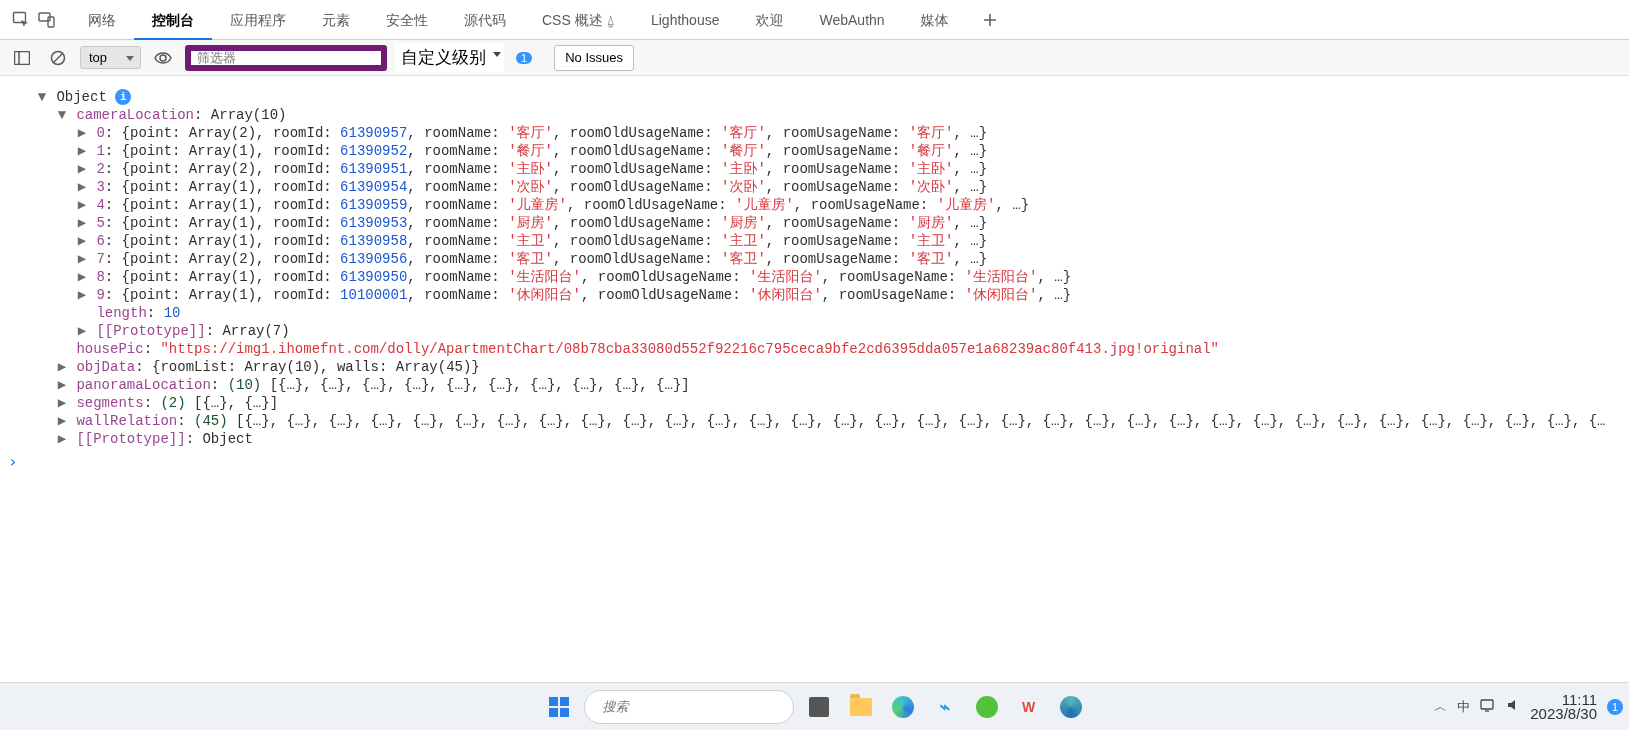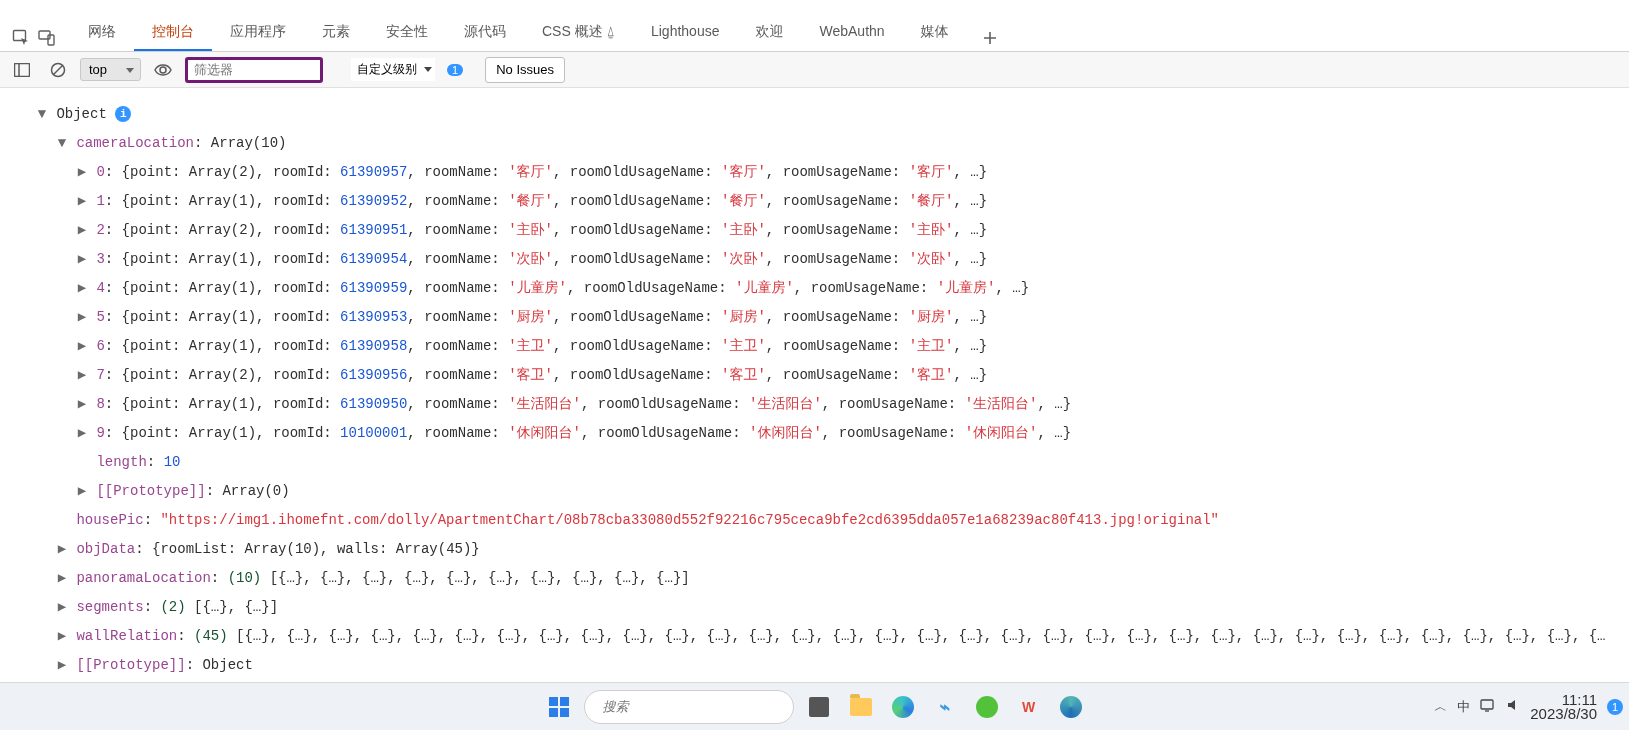--- a/index.html
+++ b/index.html
@@ -6,44 +6,45 @@
 body {
   font-family: "Segoe UI", "Microsoft YaHei", sans-serif;
   font-size: 13px;
   background: #fff;
   width: 1629px;
   height: 730px;
   overflow: hidden;
   position: relative;
 }
 .devtools-tabs {
-  height: 52px;
+  height: 40px;
   border-bottom: 1px solid #d0d0d0;
   display: flex;
-  align-items: flex-end;
+  align-items: center;
   padding: 0 8px;
   gap: 0;
 }
 .tab-icon {
   width: 26px; height: 26px;
   display: flex; align-items: center; justify-content: center;
   color: #5f5f5f;
   cursor: pointer;
 }
 .tab {
   padding: 0 18px;
   height: 40px;
   line-height: 40px;
   color: #5a5a5a;
   cursor: pointer;
   font-size: 14px;
 }
 .tab.active {
-  color: #c2410c;
+  color: #000000;
   border-bottom: 2px solid #1a73e8;
+  font-weight: bold;
 }
 .toolbar {
   height: 36px;
   border-bottom: 1px solid #e0e0e0;
   background: #f7f7f7;
   display: flex;
   align-items: center;
   padding: 0 8px;
   gap: 8px;
 }
@@ -65,36 +66,35 @@
   cursor: pointer;
 }
 .ctx-select::after {
   content: "";
   position: absolute; right: 6px; top: 9px;
   border-left: 4px solid transparent;
   border-right: 4px solid transparent;
   border-top: 5px solid #666;
 }
 .filter-input {
-  border: 3px solid #701a75;
+  border: 6px solid #701a75;
   border-radius: 3px;
   height: 26px;
   padding: 0 6px;
-  width: 138px;
+  width: 202px;
   font-size: 13px;
   background: #fff;
 }
 .level-select {
   background: #fff;
   border: none;
   padding: 3px 18px 3px 6px;
-  font-size: 12px;
+  font-size: 17px;
   position: relative;
   cursor: pointer;
-  margin-left: 20px;
 }
 .level-select::after {
   content: "";
   position: absolute; right: 3px; top: 9px;
   border-left: 4px solid transparent;
   border-right: 4px solid transparent;
   border-top: 5px solid #444;
 }
 .no-issues-btn {
   border: 1px solid #bfbfbf;
@@ -102,21 +102,21 @@
   border-radius: 3px;
   height: 26px;
   padding: 0 10px;
   font-size: 13px;
   cursor: pointer;
   display: flex; align-items: center;
 }
 .console-body {
   font-family: Consolas, "Courier New", monospace;
   font-size: 14px;
-  line-height: 29px;
+  line-height: 18px;
   padding: 12px 0 0 36px;
   color: #303030;
   white-space: nowrap;
 }
 .tri { display:inline-block; width:12px; text-align:center; color:#6a6a6a; cursor:pointer; }
 .k { color: #994590; } 
 .idx { color: #994590; }
 .n { color: #1a57d6; } 
 .s { color: #d6383e; } 
 .p { color: #303030; } 
@@ -282,21 +282,21 @@
     </div>
 
   <div class="row indent2">
     <span class="tri" style="visibility:hidden">▶</span>
     <span class="k">length</span><span class="p">: </span>
     <span class="n">10</span>
   </div>
   <div class="row indent2">
     <span class="tri">▶</span>
     <span class="proto">[[Prototype]]</span><span class="p">: </span>
-    <span class="p">Array(0)</span>
+    <span class="p">Array(7)</span>
   </div>
 
   <div class="row indent1">
     <span class="tri" style="visibility:hidden">▶</span>
     <span class="k">housePic</span><span class="p">: </span>
     <span class="url">"https://img1.ihomefnt.com/dolly/ApartmentChart/08b78cba33080d552f92216c795ceca9bfe2cd6395dda057e1a68239ac80f413.jpg!original"</span>
   </div>
 
   <div class="row indent1">
     <span class="tri">▶</span>

